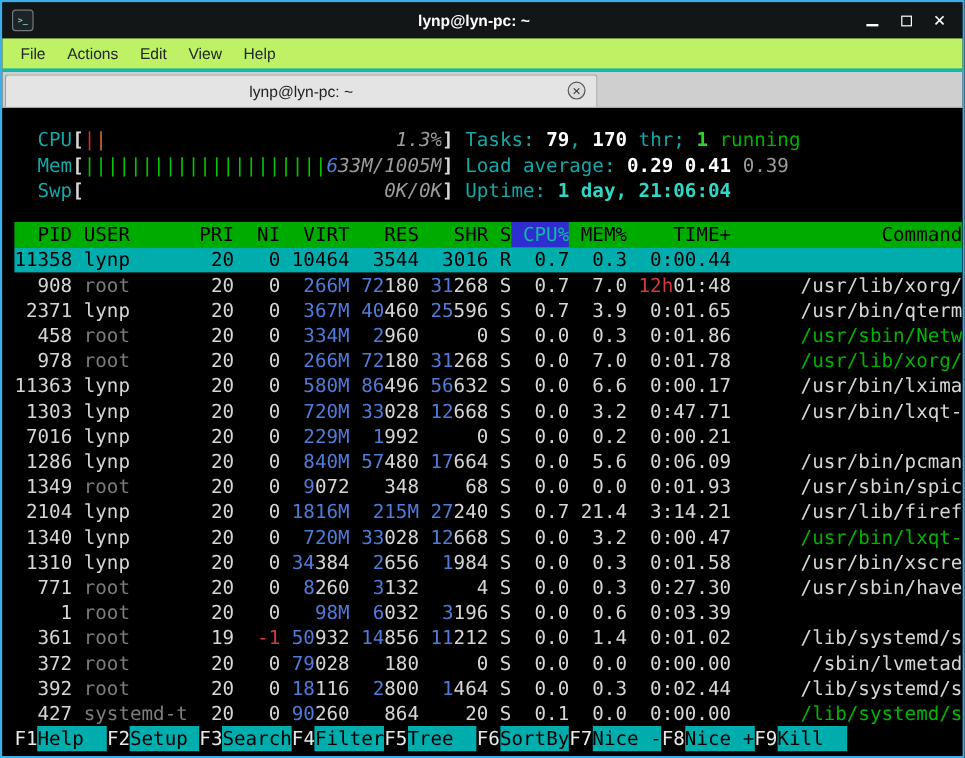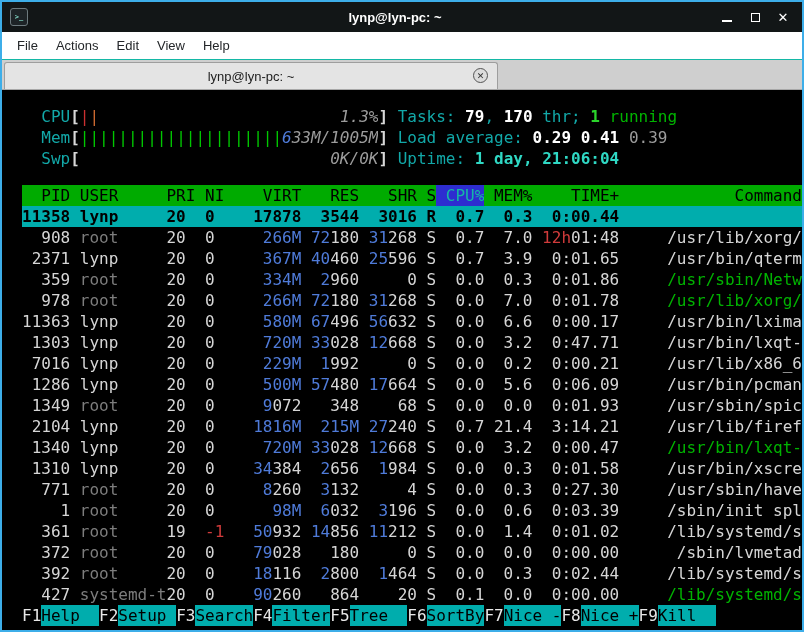--- a/index.html
+++ b/index.html
@@ -35,21 +35,21 @@
     width: 22px; height: 22px; display: inline-flex;
     align-items: center; justify-content: center;
     color: #fff; font-size: 13px; cursor: default;
   }
   .glyph-min { width: 10px; height: 2px; background: #fff; margin-top: 8px; }
   .glyph-max { width: 9px; height: 9px; border: 1.5px solid #fff; }
 
   
   .menubar {
     height: 28px; flex: 0 0 28px;
-    background: #ffffff; border-bottom: 1px solid #14b8a6;
+    background: #bef264; border-bottom: 3px solid #14b8a6;
     display: flex; align-items: center; padding: 0 6px;
     font-size: 13px; color: #232629;
   }
   .menu-item { padding: 4px 9px; border-radius: 2px; }
 
   
   .tabbar {
     height: 30px; flex: 0 0 30px;
     background: #cfcfcf; border-bottom: 1px solid #a8a8a8;
     display: flex; align-items: flex-end; padding: 3px 2px 0 2px;
@@ -66,21 +66,21 @@
     width: 15px; height: 15px; border: 1px solid #555; border-radius: 50%;
     display: inline-flex; align-items: center; justify-content: center;
     font-size: 9px; color: #333; background: #dcdcdc;
   }
 
   
   .terminal {
     flex: 1; background: var(--terminal-bg);
     font-family: "DejaVu Sans Mono", monospace;
     font-size: 16px; line-height: 21px; color: var(--text);
-    padding: 16px 0 10px 20px;
+    padding: 16px 0 10px 10px;
     display: flex; flex-direction: column; overflow: hidden;
   }
 
   .meters { display: flex; margin-bottom: 16px; }
   .meters-left { width: 38ch; flex: 0 0 auto; }
   .meter-line { display: flex; white-space: pre; }
   .m-label { width: 5ch; text-align: right; color: var(--cyan); }
   .m-bracket { color: #d8d8d8; font-weight: bold; }
   .m-body { flex: 1; display: flex; white-space: pre; overflow: hidden; }
   .m-fill { flex: 1; overflow: hidden; }
@@ -100,26 +100,26 @@
   .sg-uptime    { color: var(--uptime); font-weight: bold; }
   .sg-barred    { color: var(--bar-red); }
   .sg-barorange { color: var(--bar-orange); }
   .sg-bargreen  { color: var(--bar-green); }
 
   
   .proc-header { display: flex; background: var(--header-bg); color: #000; }
   .proc-header .sort { background: var(--sort-bg); color: #14b8a6; }
   .proc-row { display: flex; height: 21px; }
   .proc-row.selected { background: var(--selected-bg); }
-  .proc-row.selected span { color: #000 !important; font-weight: bold; }
+  .proc-row.selected span { color: #000 !important; font-weight: normal; }
 
   .cell { white-space: pre; overflow: hidden; }
   .c0  { width: 5ch;  text-align: right; flex: 0 0 auto; }
   .c1  { width: 9ch;  margin-left: 1ch; text-align: left; flex: 0 0 auto; }
-  .c2, .c3 { width: 4ch; flex: 0 0 auto; }
+  .c2, .c3 { width: 4ch; text-align: right; flex: 0 0 auto; }
   .c4, .c5, .c6 { width: 6ch; text-align: right; flex: 0 0 auto; }
   .c7  { width: 2ch;  text-align: right; flex: 0 0 auto; }
   .c8, .c9 { width: 5ch; text-align: right; flex: 0 0 auto; }
   .c10 { width: 9ch;  text-align: right; flex: 0 0 auto; }
   .c11 { flex: 1; padding-left: 2ch; text-align: right; }
 
   
   .fbar { margin-top: auto; display: flex; height: 21px; }
   .fkey-item { display: flex; flex: 0 0 auto; }
   .fkey-item.last { flex: 1; }
@@ -187,21 +187,21 @@
         <span class="cell c9">MEM%</span>
         <span class="cell c10">TIME+</span>
         <span class="cell c11">Command</span>
       </div>
     <div class="proc-body">
         <div class="proc-row selected">
           <span class="cell c0"><span>11358</span></span>
           <span class="cell c1"><span>lynp</span></span>
           <span class="cell c2"><span>20</span></span>
           <span class="cell c3"><span>0</span></span>
-          <span class="cell c4"><span>17878</span></span>
+          <span class="cell c4"><span>10464</span></span>
           <span class="cell c5"><span>3544</span></span>
           <span class="cell c6"><span>3016</span></span>
           <span class="cell c7"><span>R</span></span>
           <span class="cell c8"><span>0.7</span></span>
           <span class="cell c9"><span>0.3</span></span>
           <span class="cell c10"><span>0:00.44</span></span>
         </div>
         <div class="proc-row">
           <span class="cell c0"><span>908</span></span>
           <span class="cell c1"><span class="sg-shadow">root</span></span>
@@ -224,21 +224,21 @@
           <span class="cell c4"><span class="sg-mb">367M</span></span>
           <span class="cell c5"><span class="sg-mb">40</span><span>460</span></span>
           <span class="cell c6"><span class="sg-mb">25</span><span>596</span></span>
           <span class="cell c7"><span>S</span></span>
           <span class="cell c8"><span>0.7</span></span>
           <span class="cell c9"><span>3.9</span></span>
           <span class="cell c10"><span>0:01.65</span></span>
           <span class="cell c11"><span>/usr/bin/qterm</span></span>
         </div>
         <div class="proc-row">
-          <span class="cell c0"><span>359</span></span>
+          <span class="cell c0"><span>458</span></span>
           <span class="cell c1"><span class="sg-shadow">root</span></span>
           <span class="cell c2"><span>20</span></span>
           <span class="cell c3"><span>0</span></span>
           <span class="cell c4"><span class="sg-mb">334M</span></span>
           <span class="cell c5"><span class="sg-mb">2</span><span>960</span></span>
           <span class="cell c6"><span>0</span></span>
           <span class="cell c7"><span>S</span></span>
           <span class="cell c8"><span>0.0</span></span>
           <span class="cell c9"><span>0.3</span></span>
           <span class="cell c10"><span>0:01.86</span></span>
@@ -257,21 +257,21 @@
           <span class="cell c9"><span>7.0</span></span>
           <span class="cell c10"><span>0:01.78</span></span>
           <span class="cell c11"><span class="sg-green">/usr/lib/xorg/</span></span>
         </div>
         <div class="proc-row">
           <span class="cell c0"><span>11363</span></span>
           <span class="cell c1"><span>lynp</span></span>
           <span class="cell c2"><span>20</span></span>
           <span class="cell c3"><span>0</span></span>
           <span class="cell c4"><span class="sg-mb">580M</span></span>
-          <span class="cell c5"><span class="sg-mb">67</span><span>496</span></span>
+          <span class="cell c5"><span class="sg-mb">86</span><span>496</span></span>
           <span class="cell c6"><span class="sg-mb">56</span><span>632</span></span>
           <span class="cell c7"><span>S</span></span>
           <span class="cell c8"><span>0.0</span></span>
           <span class="cell c9"><span>6.6</span></span>
           <span class="cell c10"><span>0:00.17</span></span>
           <span class="cell c11"><span>/usr/bin/lxima</span></span>
         </div>
         <div class="proc-row">
           <span class="cell c0"><span>1303</span></span>
           <span class="cell c1"><span>lynp</span></span>
@@ -291,28 +291,27 @@
           <span class="cell c1"><span>lynp</span></span>
           <span class="cell c2"><span>20</span></span>
           <span class="cell c3"><span>0</span></span>
           <span class="cell c4"><span class="sg-mb">229M</span></span>
           <span class="cell c5"><span class="sg-mb">1</span><span>992</span></span>
           <span class="cell c6"><span>0</span></span>
           <span class="cell c7"><span>S</span></span>
           <span class="cell c8"><span>0.0</span></span>
           <span class="cell c9"><span>0.2</span></span>
           <span class="cell c10"><span>0:00.21</span></span>
-          <span class="cell c11"><span>/usr/lib/x86_6</span></span>
         </div>
         <div class="proc-row">
           <span class="cell c0"><span>1286</span></span>
           <span class="cell c1"><span>lynp</span></span>
           <span class="cell c2"><span>20</span></span>
           <span class="cell c3"><span>0</span></span>
-          <span class="cell c4"><span class="sg-mb">500M</span></span>
+          <span class="cell c4"><span class="sg-mb">840M</span></span>
           <span class="cell c5"><span class="sg-mb">57</span><span>480</span></span>
           <span class="cell c6"><span class="sg-mb">17</span><span>664</span></span>
           <span class="cell c7"><span>S</span></span>
           <span class="cell c8"><span>0.0</span></span>
           <span class="cell c9"><span>5.6</span></span>
           <span class="cell c10"><span>0:06.09</span></span>
           <span class="cell c11"><span>/usr/bin/pcman</span></span>
         </div>
         <div class="proc-row">
           <span class="cell c0"><span>1349</span></span>
@@ -389,21 +388,20 @@
           <span class="cell c1"><span class="sg-shadow">root</span></span>
           <span class="cell c2"><span>20</span></span>
           <span class="cell c3"><span>0</span></span>
           <span class="cell c4"><span class="sg-mb">98M</span></span>
           <span class="cell c5"><span class="sg-mb">6</span><span>032</span></span>
           <span class="cell c6"><span class="sg-mb">3</span><span>196</span></span>
           <span class="cell c7"><span>S</span></span>
           <span class="cell c8"><span>0.0</span></span>
           <span class="cell c9"><span>0.6</span></span>
           <span class="cell c10"><span>0:03.39</span></span>
-          <span class="cell c11"><span>/sbin/init spl</span></span>
         </div>
         <div class="proc-row">
           <span class="cell c0"><span>361</span></span>
           <span class="cell c1"><span class="sg-shadow">root</span></span>
           <span class="cell c2"><span>19</span></span>
           <span class="cell c3"><span class="sg-red">-1</span></span>
           <span class="cell c4"><span class="sg-mb">50</span><span>932</span></span>
           <span class="cell c5"><span class="sg-mb">14</span><span>856</span></span>
           <span class="cell c6"><span class="sg-mb">11</span><span>212</span></span>
           <span class="cell c7"><span>S</span></span>

